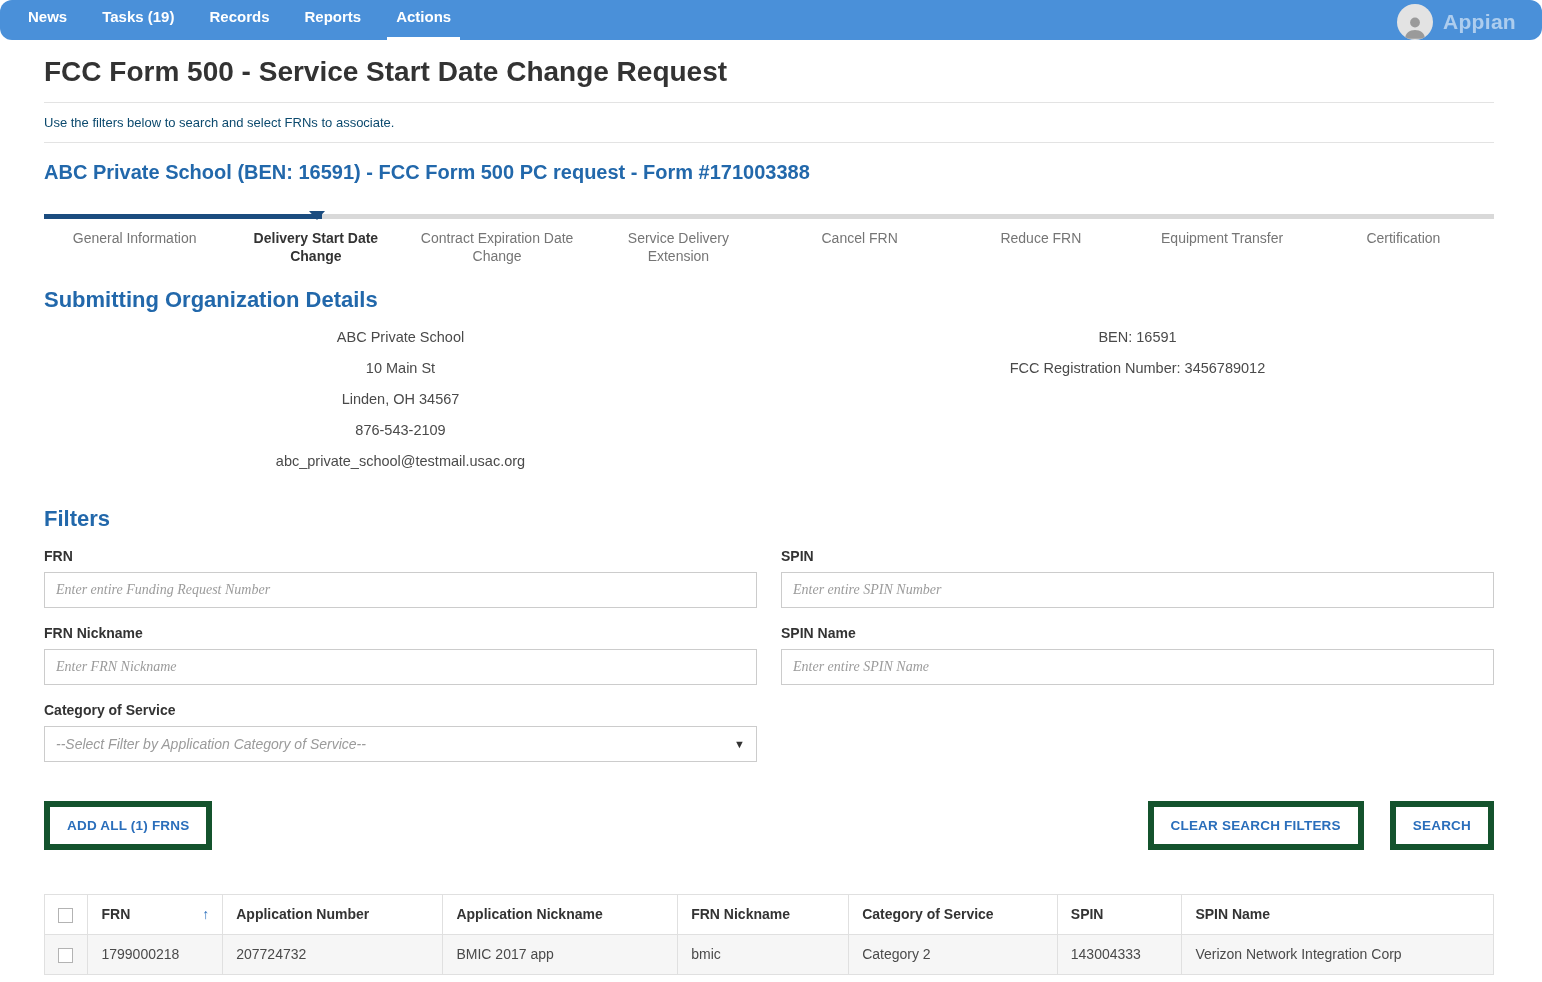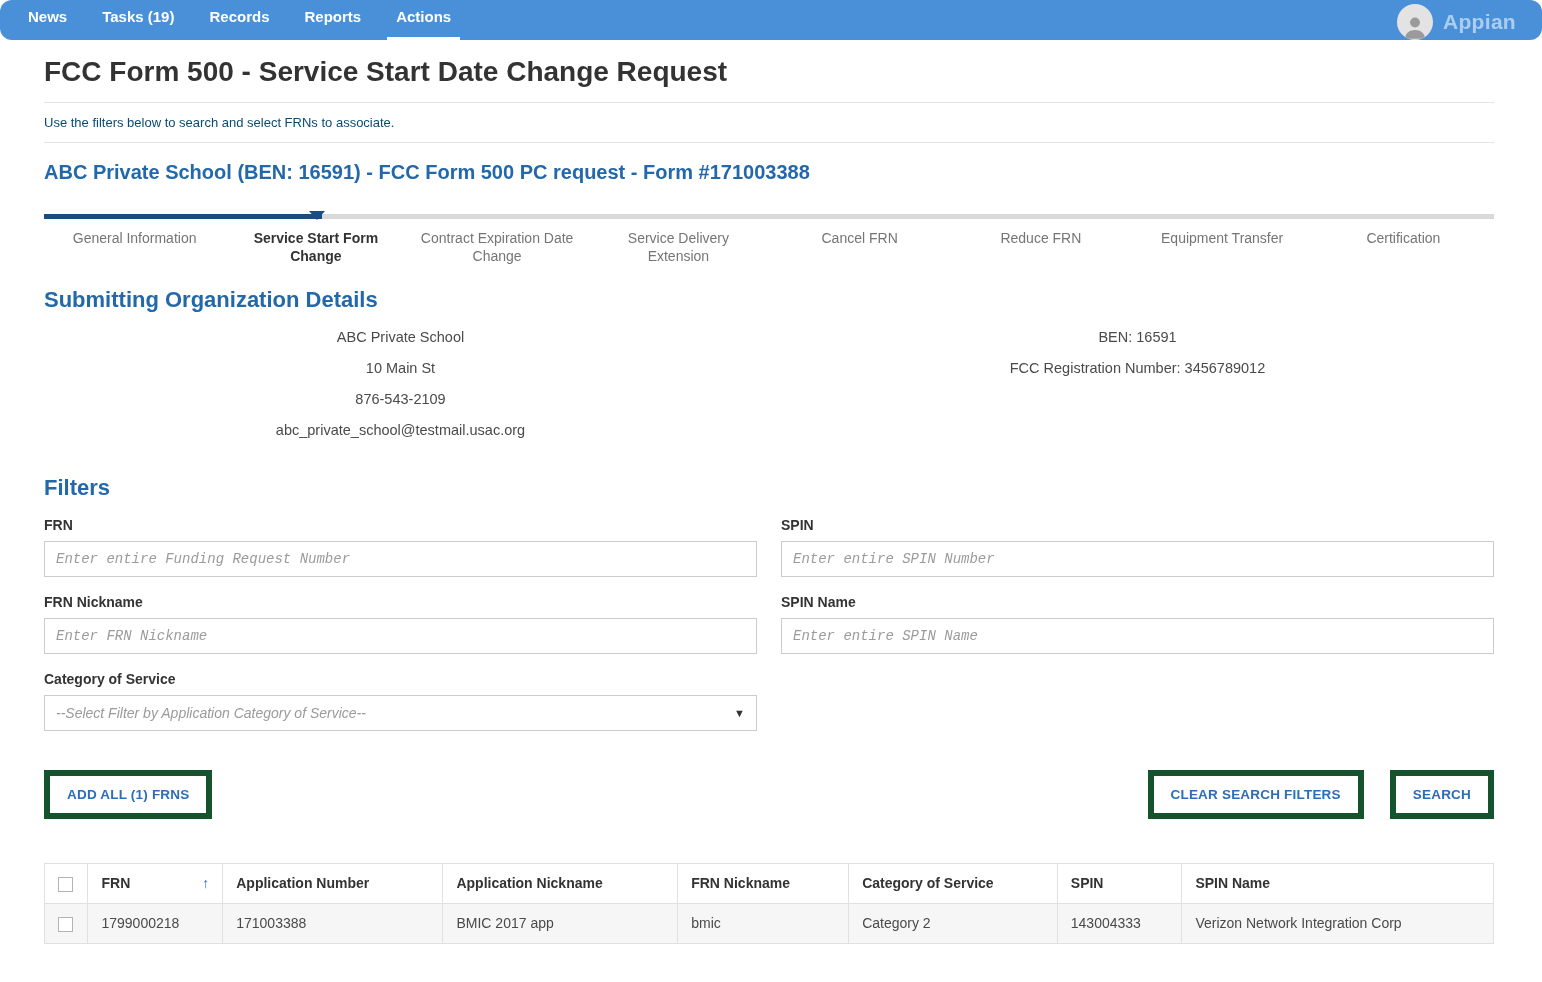--- a/index.html
+++ b/index.html
@@ -41,21 +41,21 @@
 
   
   .org-grid { display: grid; grid-template-columns: 1fr 1fr; column-gap: 24px; }
   .org-col p { font-size: 14.5px; color: #4a4a4a; margin-bottom: 15px; text-align: center; }
 
   
   .filter-grid { display: grid; grid-template-columns: 1fr 1fr; column-gap: 24px; }
   .field { margin-bottom: 17px; }
   .field label { display: block; font-size: 14px; font-weight: 700; color: #333; margin-bottom: 8px; }
   .field input[type="text"] { width: 100%; height: 36px; border: 1px solid #ccc; padding: 0 11px;
-                              font-size: 14px; font-family: Liberation Mono, monospace; color: #333; background: #fff; outline: none; }
+                              font-size: 14px; font-family: Liberation Serif, serif; color: #333; background: #fff; outline: none; }
   .field input[type="text"]::placeholder { color: #9b9b9b; font-style: italic; }
   .select { width: 100%; height: 36px; border: 1px solid #ccc; background: #fff; display: flex;
             align-items: center; padding: 0 11px; cursor: pointer; }
   .select .select-value { flex: 1; font-size: 14px; color: #9b9b9b; font-style: italic; }
   .select .caret { font-size: 11px; color: #333; }
 
   
   .btn-row { display: flex; align-items: center; margin: 22px 0 44px; }
   .btn { background: #fff; border: 6px solid #14532d; color: #2a6ebb; font-family: inherit; font-size: 13.5px;
          font-weight: 700; padding: 11px 17px; cursor: pointer; letter-spacing: 0.2px; white-space: nowrap; }
@@ -103,35 +103,36 @@
     <hr class="rule">
     <h2 class="form-heading">ABC Private School (BEN: 16591) - FCC Form 500 PC request - Form #171003388</h2>
 
     <div class="wizard">
       <div class="wizard-bar">
         <div class="wizard-progress"></div>
         <div class="wizard-arrow"></div>
       </div>
       <div class="wizard-steps">
         <div class="wizard-step">General Information</div>
-        <div class="wizard-step active">Service Start Form Change</div>
+        <div class="wizard-step active">Delivery Start Date Change</div>
         <div class="wizard-step">Contract Expiration Date Change</div>
         <div class="wizard-step">Service Delivery Extension</div>
         <div class="wizard-step">Cancel FRN</div>
         <div class="wizard-step">Reduce FRN</div>
         <div class="wizard-step">Equipment Transfer</div>
         <div class="wizard-step">Certification</div>
       </div>
     </div>
 
     <h2 class="section-heading">Submitting Organization Details</h2>
     <div class="org-grid">
       <div class="org-col">
         <p>ABC Private School</p>
         <p>10 Main St</p>
+        <p>Linden, OH 34567</p>
         <p>876-543-2109</p>
         <p>abc_private_school@testmail.usac.org</p>
       </div>
       <div class="org-col">
         <p>BEN: 16591</p>
         <p>FCC Registration Number: 3456789012</p>
       </div>
     </div>
 
     <h2 class="section-heading">Filters</h2>
@@ -192,21 +193,21 @@
           <th>FRN Nickname</th>
           <th>Category of Service</th>
           <th>SPIN</th>
           <th>SPIN Name</th>
         </tr>
       </thead>
       <tbody>
         <tr>
           <td><span class="checkbox"></span></td>
           <td>1799000218</td>
-          <td>171003388</td>
+          <td>207724732</td>
           <td>BMIC 2017 app</td>
           <td>bmic</td>
           <td>Category 2</td>
           <td>143004333</td>
           <td>Verizon Network Integration Corp</td>
         </tr>
       </tbody>
     </table>
 
   </main>

